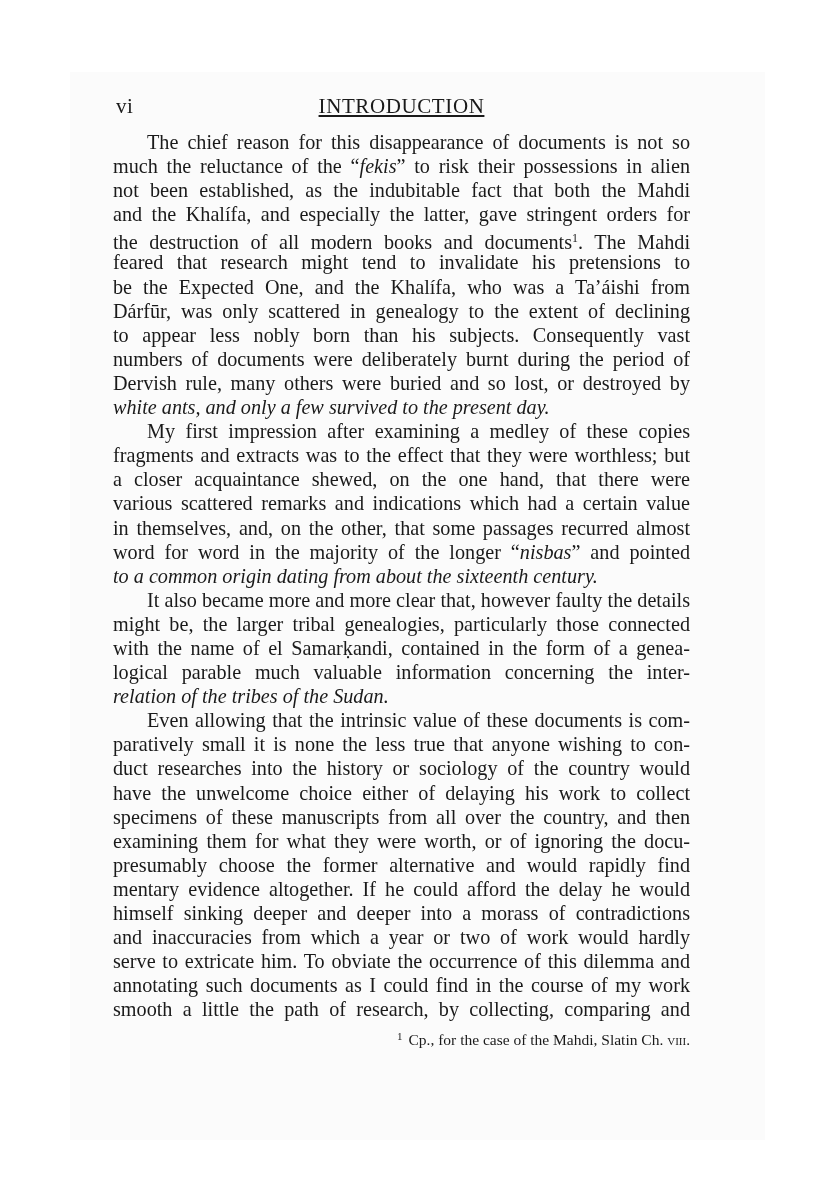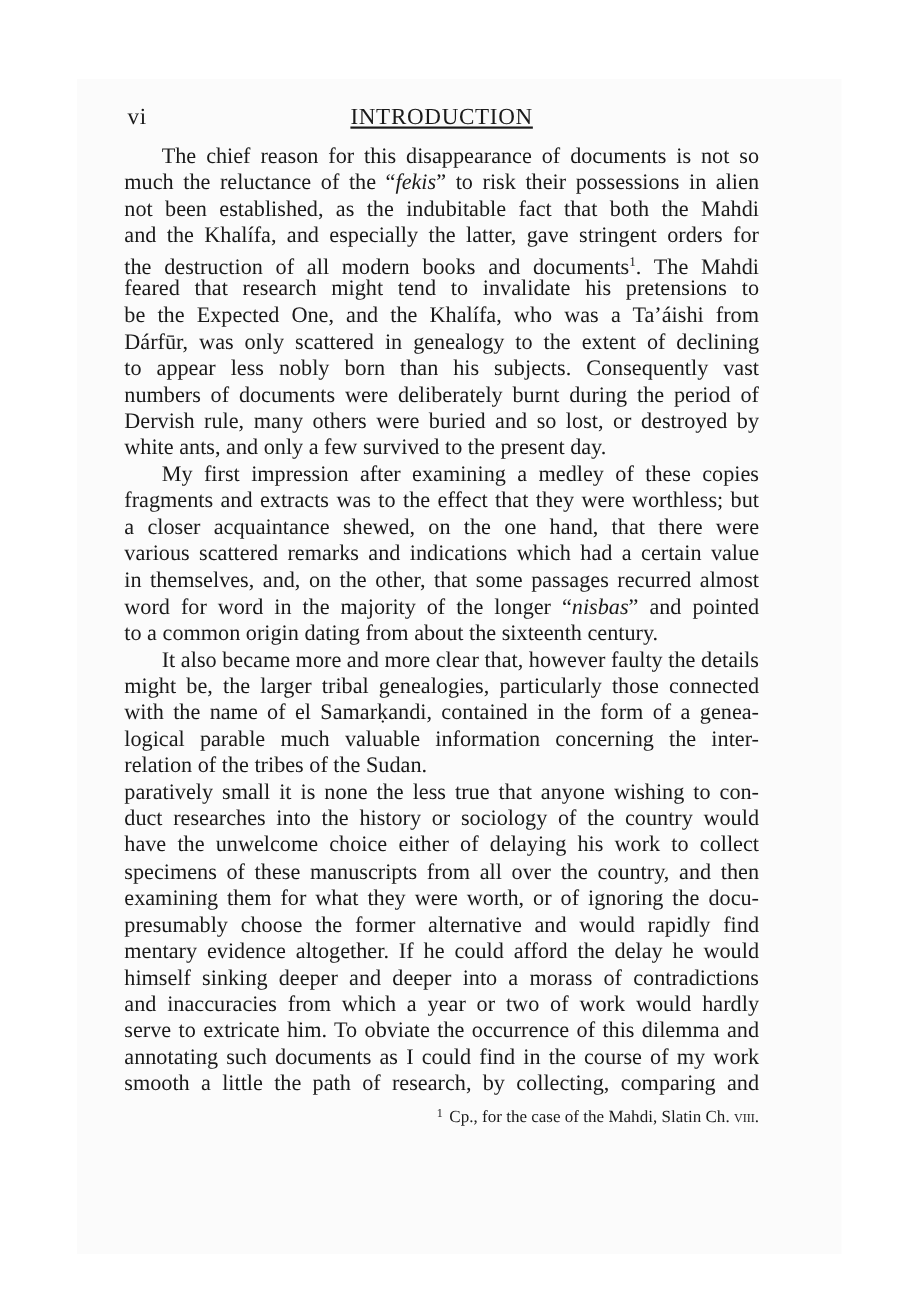--- a/index.html
+++ b/index.html
@@ -57,20 +57,21 @@
     display: block;
     height: 24.1px;
     line-height: 24.1px;
     text-align: justify;
     text-align-last: justify;
     white-space: nowrap;
   }
   .line.last {
     text-align: center;
     text-align-last: left;
+    font-style: italic;
   }
   .line.indent {
     padding-left: 34px;
   }
   .footnote {
     margin-top: 5px;
     font-size: 15.5px;
     line-height: 20px;
     text-align: right;
     padding-left: 107px;
@@ -124,20 +125,21 @@
         <span class="line last">to a common origin dating from about the sixteenth century.</span>
       </div>
       <div>
         <span class="line indent">It also became more and more clear that, however faulty the details</span>
         <span class="line">might be, the larger tribal genealogies, particularly those connected</span>
         <span class="line">with the name of el Samarḳandi, contained in the form of a genea-</span>
         <span class="line">logical parable much valuable information concerning the inter-</span>
         <span class="line last">relation of the tribes of the Sudan.</span>
       </div>
       <div>
+        <span class="line indent">Even allowing that the intrinsic value of these documents is com-</span>
         <span class="line">paratively small it is none the less true that anyone wishing to con-</span>
         <span class="line">duct researches into the history or sociology of the country would</span>
         <span class="line">have the unwelcome choice either of delaying his work to collect</span>
         <span class="line">specimens of these manuscripts from all over the country, and then</span>
         <span class="line">examining them for what they were worth, or of ignoring the docu-</span>
         <span class="line">presumably choose the former alternative and would rapidly find</span>
         <span class="line">mentary evidence altogether.  If he could afford the delay he would</span>
         <span class="line">himself sinking deeper and deeper into a morass of contradictions</span>
         <span class="line">and inaccuracies from which a year or two of work would hardly</span>
         <span class="line">serve to extricate him. To obviate the occurrence of this dilemma and</span>

